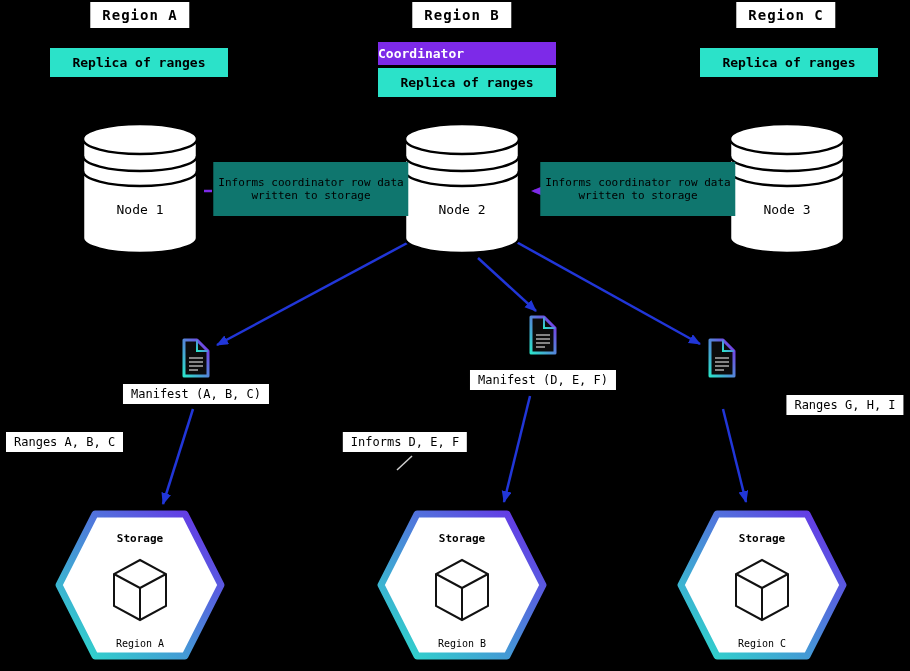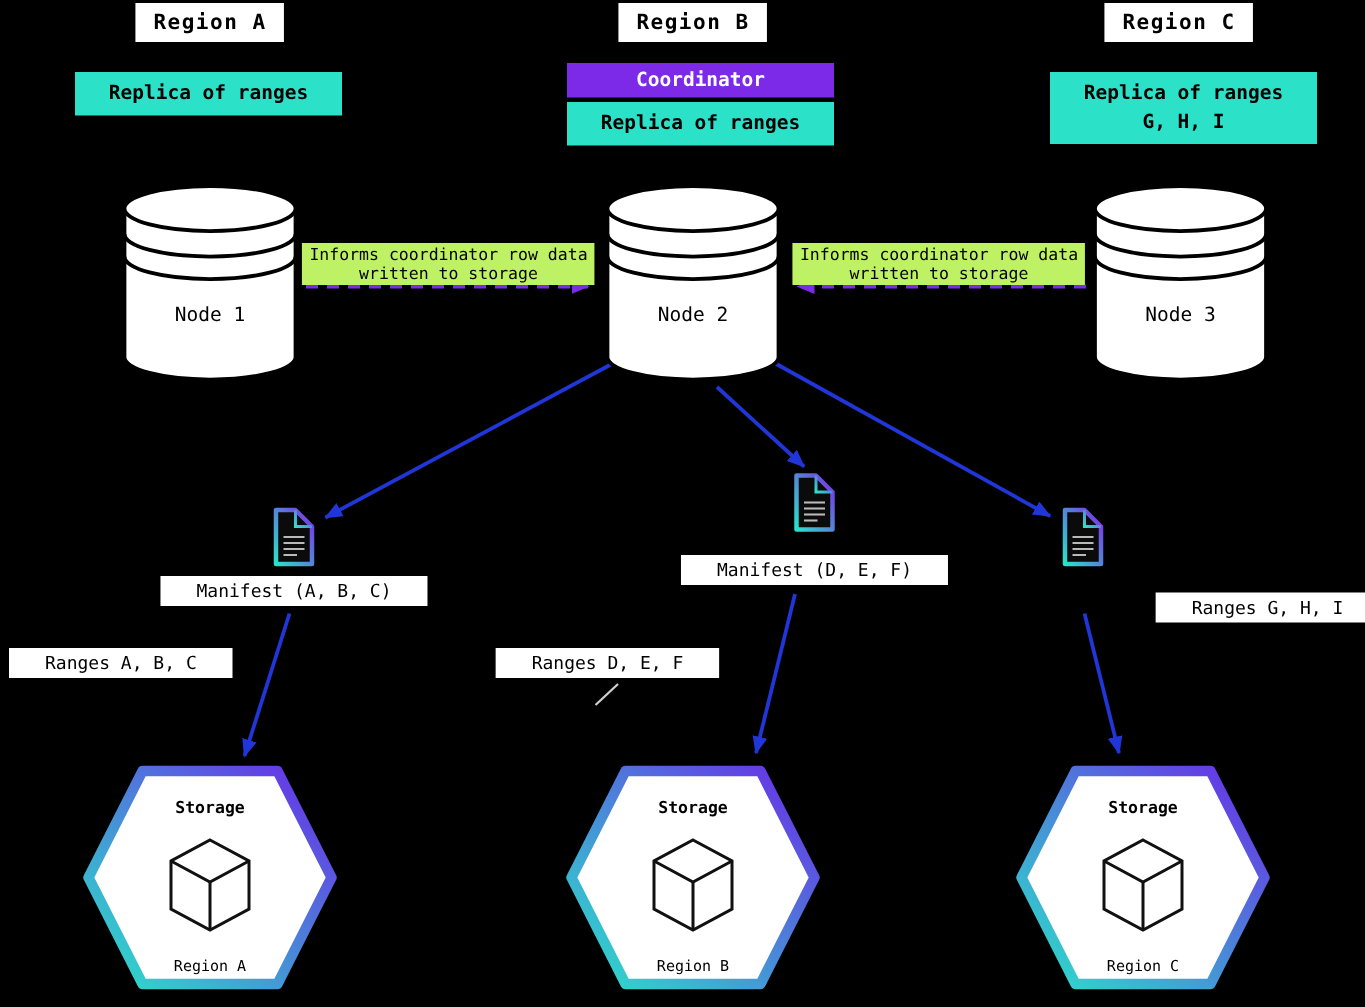--- a/index.html
+++ b/index.html
@@ -6,24 +6,24 @@
   html,body { background:#000; }
   body { font-family:"DejaVu Sans Mono","Liberation Mono",monospace; }
   .canvas { position:relative; width:910px; height:671px; background:#000; overflow:hidden; }
   .abs { position:absolute; }
   .cx { transform:translateX(-50%); }
   .white-box { background:#ffffff; color:#000000; text-align:center; white-space:nowrap; }
   .header-box { font-weight:bold; font-size:14px; padding:5px 12px; letter-spacing:1px; }
   .replica-box { background:#2be2c9; color:#000; font-weight:bold; font-size:13px;
                  line-height:19px; width:178px; text-align:center; padding:5px 0; }
   .coord-box { background:#7d2ae8; color:#ffffff; font-weight:bold; font-size:13px;
-               width:178px; text-align:center; padding:4px 16px; }
-  .inform-box { background:#bef264; color:#000; font-size:11px; line-height:13px;
-                text-align:center; padding:1px 5px; white-space:nowrap; }
-  .label-box { background:#ffffff; color:#000; font-size:12px; padding:3px 24px; white-space:nowrap; }
+               width:178px; text-align:left; padding:4px 0; }
+  .inform-box { background:#0f766e; color:#000; font-size:11px; line-height:13px;
+                text-align:center; padding:14px 5px; white-space:nowrap;margin-left:12px; }
+  .label-box { background:#ffffff; color:#000; font-size:12px; padding:3px 8px; white-space:nowrap; }
   svg text { font-family:"DejaVu Sans Mono","Liberation Mono",monospace; }
 </style>
 </head>
 <body>
 
 <div class="canvas">
 
   <svg class="abs" style="left:0;top:0" width="910" height="671">
     <defs>
       <linearGradient id="fileGrad" x1="0" y1="1" x2="1" y2="0">
@@ -64,21 +64,20 @@
     <div>Replica of ranges</div>
   </div>
 
   <div class="abs cx coord-box" style="left:467px;top:42px">Coordinator</div>
   <div class="abs cx replica-box" style="left:467px;top:68px">
     <div>Replica of ranges</div>
   </div>
 
   <div class="abs cx replica-box" style="left:789px;top:48px">
     <div>Replica of ranges</div>
-    <div>G, H, I</div>
   </div>
 
   <svg class="abs" style="left:80px;top:122px" width="120" height="134">
     <path d="M3,17 L3,116 A57,15 0 0 0 117,116 L117,17 Z" fill="#fff" stroke="#000" stroke-width="2.5"></path>
     <path d="M3,34 A57,15 0 0 0 117,34" fill="none" stroke="#000" stroke-width="2.5"></path>
     <path d="M3,49 A57,15 0 0 0 117,49" fill="none" stroke="#000" stroke-width="2.5"></path>
     <ellipse cx="60" cy="17" rx="57" ry="15" fill="#fff" stroke="#000" stroke-width="2.5"></ellipse>
     <text x="60" y="92" text-anchor="middle" font-size="13" fill="#000">Node 1</text>
   </svg>
 
@@ -135,21 +134,21 @@
         <line x1="10" y1="25" x2="24" y2="25"></line>
       <line x1="10" y1="29" x2="24" y2="29"></line>
         <line x1="10" y1="33" x2="19" y2="33"></line>
     </g>
   </svg>
 
   <div class="abs cx white-box label-box" style="left:196px;top:384px">Manifest (A, B, C)</div>
   <div class="abs cx white-box label-box" style="left:543px;top:370px">Manifest (D, E, F)</div>
 
   <div class="abs white-box label-box" style="left:6px;top:432px">Ranges A, B, C</div>
-  <div class="abs cx white-box label-box" style="left:405px;top:432px">Ranges D, E, F</div>
+  <div class="abs cx white-box label-box" style="left:405px;top:432px">Informs D, E, F</div>
   <div class="abs cx white-box label-box" style="left:845px;top:395px">Ranges G, H, I</div>
 
   <svg class="abs" style="left:55px;top:510px" width="170" height="150">
     <polygon points="40,4 130,4 166,75 130,146 40,146 4,75" fill="#ffffff" stroke="url(#hexGrad)" stroke-width="7" stroke-linejoin="round"></polygon>
     <text x="85" y="32" text-anchor="middle" font-size="11" font-weight="bold" fill="#000">Storage</text>
     <g stroke="#111" stroke-width="2" fill="none">
       <polygon points="85,50 111,64 111,96 85,110 59,96 59,64"></polygon>
       <polyline points="59,64 85,78 111,64"></polyline>
       <line x1="85" y1="78" x2="85" y2="110"></line>
     </g>

